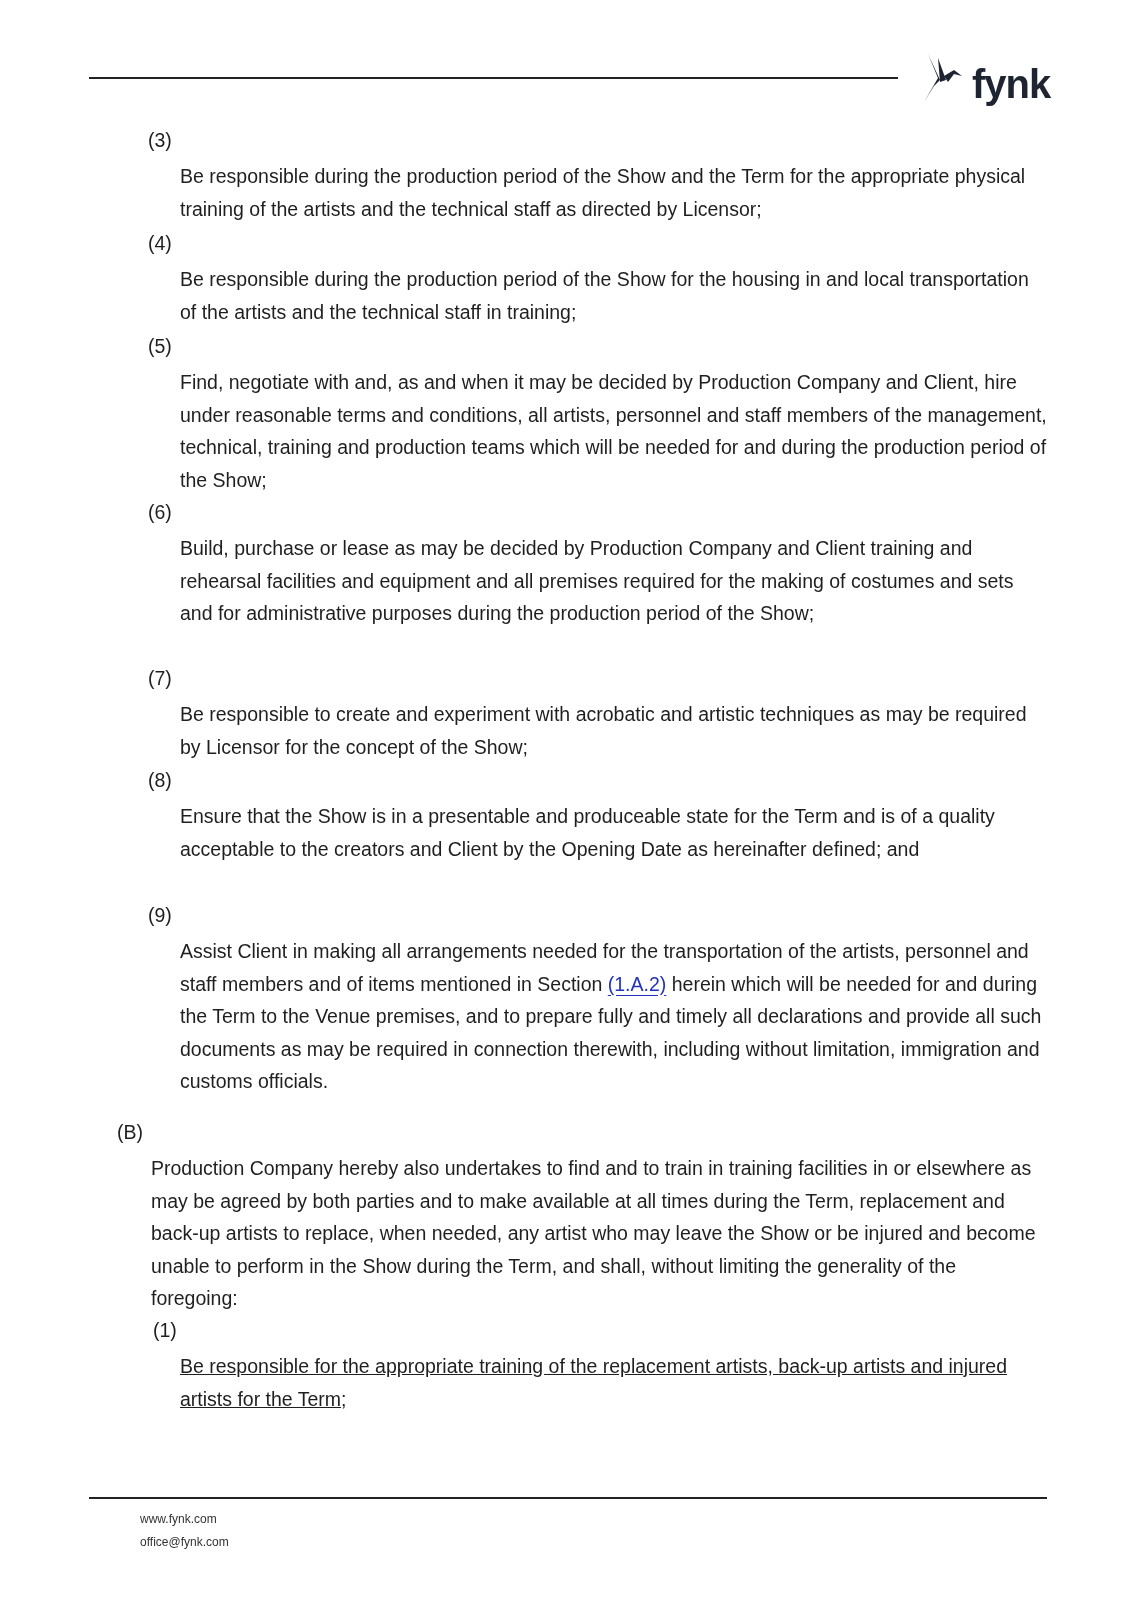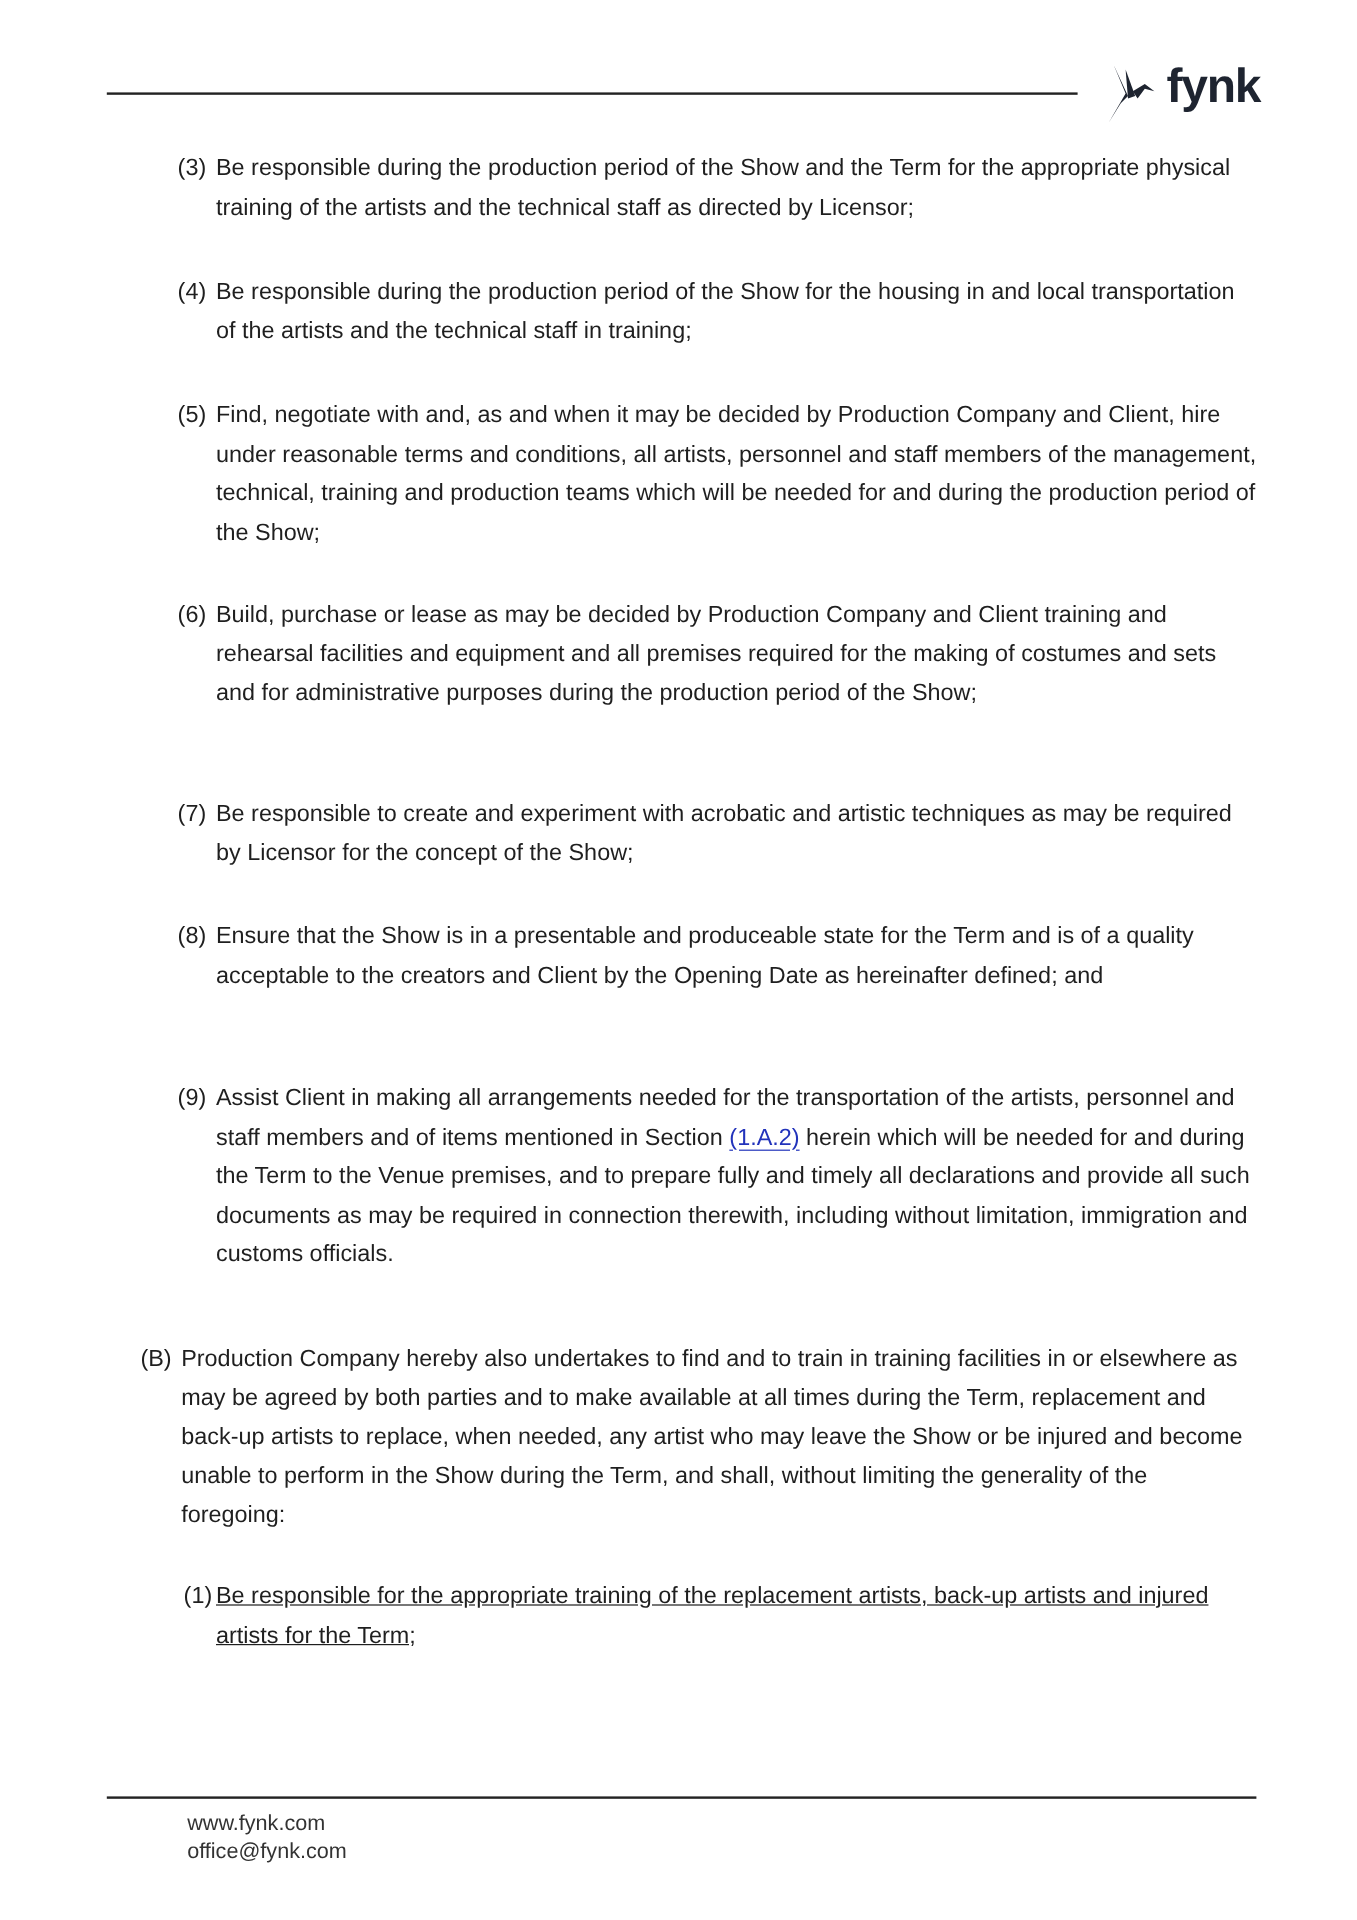--- a/index.html
+++ b/index.html
@@ -1,31 +1,31 @@
 <!DOCTYPE html>
 <html><head>
 <meta charset="utf-8">
 <style>
   html, body { margin: 0; padding: 0; background: #ffffff; }
   body { width: 1131px; height: 1600px; position: relative; overflow: hidden;
          font-family: "Liberation Sans", "DejaVu Sans", sans-serif; color: #1f1f1f; }
   .header-rule { position: absolute; left: 89px; top: 77px; width: 809px; height: 2px; background: #222; }
-  .logo { position: absolute; left: 920px; top: 52px; display: flex; align-items: flex-start; }
+  .logo { position: absolute; left: 920px; top: 52px; display: flex; align-items: flex-end; }
   .logo-text { font-family: "Liberation Sans", sans-serif; font-weight: bold; font-size: 40px;
                color: #1e2430; letter-spacing: -1px; margin-left: 6px; line-height: 1; }
   .clause { position: absolute; font-size: 19.5px; line-height: 32.5px; }
   .clause .num { position: absolute; left: 0; top: 0; }
-  .clause .txt { display: block; }
+  .clause .txt { display: block; margin-top: 36px; }
   .sub { left: 148px; width: 900px; }
   .sub .txt { padding-left: 32px; }
   .main { left: 117px; width: 930px; }
   .main .txt { padding-left: 34px; }
   .link { color: #2233bb; text-decoration: underline; text-underline-offset: 4px; text-align: center; }
   .footer-rule { position: absolute; left: 89px; top: 1497px; width: 958px; height: 2px; background: #222; }
-  .footer { position: absolute; left: 156px; top: 1508px; font-size: 18px; line-height: 23px; color: #333; }
+  .footer { position: absolute; left: 140px; top: 1508px; font-size: 12px; line-height: 23px; color: #333; }
 </style>
 </head>
 <body>
 
 <div class="header-rule"></div>
 <div class="logo">
   <svg width="46" height="52" viewBox="0 0 46 52">
     <polygon points="8,2 18,26 4,50 14,34 20,28" fill="#1e2430"></polygon>
     <polygon points="18,6 26,28 20,30" fill="#1e2430"></polygon>
     <polygon points="24,24 34,18 42,24 34,22 28,30" fill="#1e2430"></polygon>

